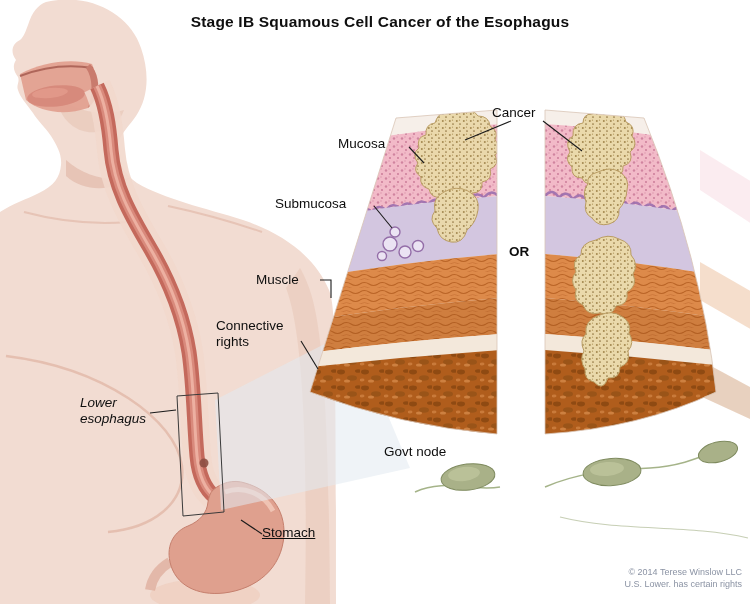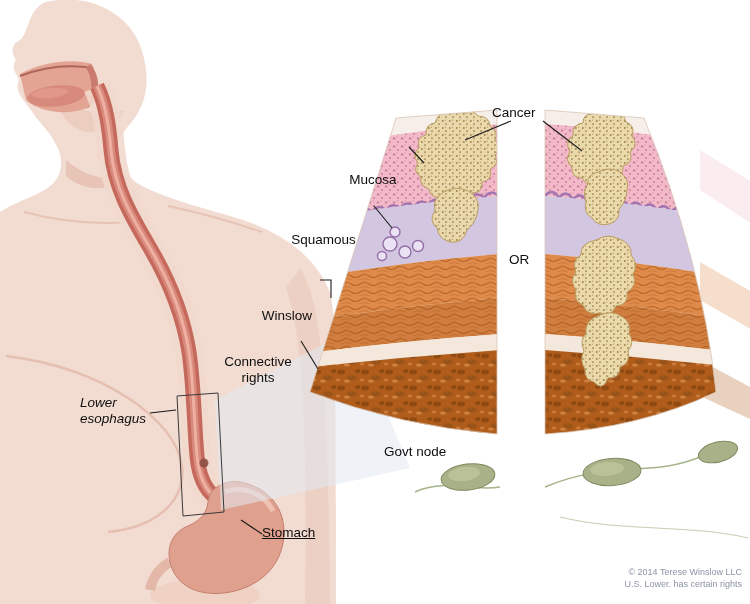--- a/index.html
+++ b/index.html
@@ -1,22 +1,22 @@
 <!DOCTYPE html>
 <html><head>
 <meta charset="utf-8">
 <style>
   html,body{margin:0;padding:0;background:#fff;}
   .stage{position:relative;width:750px;height:604px;background:#ffffff;overflow:hidden;
          font-family:"Liberation Sans",sans-serif;}
   .stage svg{position:absolute;left:0;top:0;}
   .lbl{position:absolute;font-size:13.5px;color:#0e0e0e;line-height:1.18;}
   .title{font-weight:bold;font-size:15.5px;letter-spacing:.2px;text-align:center;}
-  .bold{font-weight:normal;margin-top:8px;}
-  .tr{text-align:center;margin-top:36px;}
+  .bold{font-weight:bold;}
+  .tr{text-align:left;}
   .tc{text-align:left;}
   .credit{font-size:9px;line-height:1.3;text-align:right;color:#8b93a4;}
 </style>
 </head>
 <body>
 
 <div class="stage">
 
 <svg width="750" height="604" viewBox="0 0 750 604">
   <defs>
@@ -161,25 +161,26 @@
     <path d="M543,121 L582,151"></path>
     <path d="M409,147 L424,163"></path>
     <path d="M374,206 L392,228"></path>
     <path d="M320,280 L331,280 L331,298"></path>
     <path d="M301,341 L318,369"></path>
     <path d="M150,413 L176,410"></path>
     <path d="M262,534 L241,520"></path>
   </g>
 </svg>
 
+<div class="lbl title" style="left:55px;top:13px;width:650px;">Stage IB Squamous Cell Cancer of the Esophagus</div>
 
 <div class="lbl tc" style="left:492px;top:105px;width:72px;">Cancer</div>
 <div class="lbl tr" style="left:338px;top:136px;width:70px;">Mucosa</div>
-<div class="lbl tr" style="left:275px;top:196px;width:97px;">Squamous</div>
-<div class="lbl tr" style="left:256px;top:272px;width:62px;">Winslow</div>
+<div class="lbl tr" style="left:275px;top:196px;width:97px;">Submucosa</div>
+<div class="lbl tr" style="left:256px;top:272px;width:62px;">Muscle</div>
 <div class="lbl tr" style="left:216px;top:318px;width:84px;">Connective rights</div>
 <div class="lbl tc bold" style="left:509px;top:244px;width:46px;">OR</div>
 <div class="lbl tc" style="left:384px;top:444px;width:104px;">Govt node</div>
 <div class="lbl" style="left:80px;top:395px;width:78px;font-style:italic;">Lower esophagus</div>
 <div class="lbl" style="left:262px;top:525px;width:80px;text-decoration:underline;">Stomach</div>
 
 <div class="credit" style="position:absolute;left:520px;top:567px;width:222px;">
   <div>© 2014 Terese Winslow LLC</div>
   <div>U.S. Lower. has certain rights</div>
 </div>

